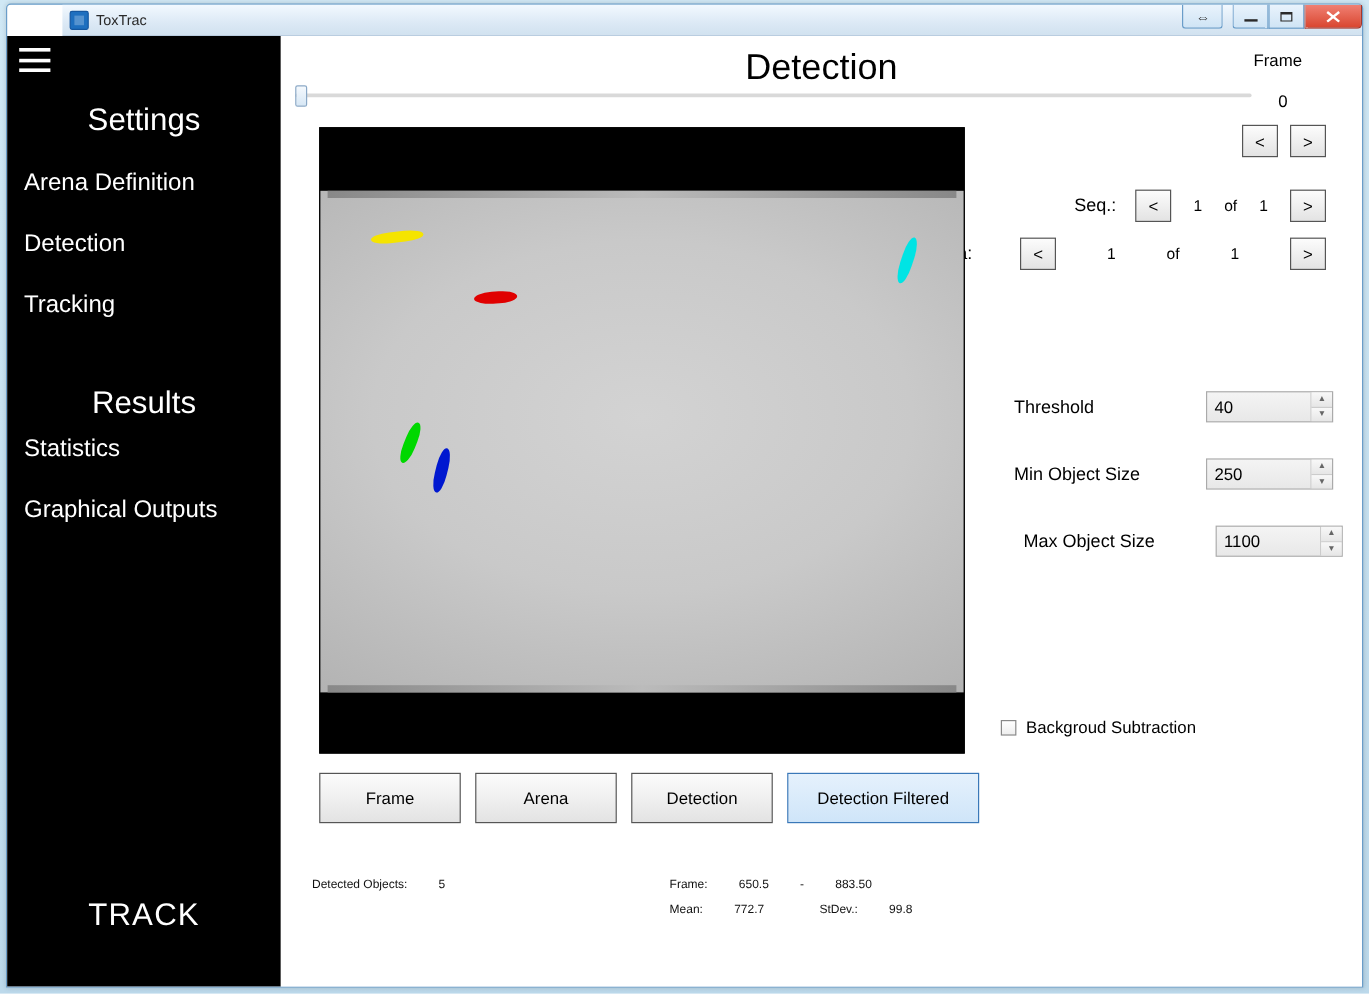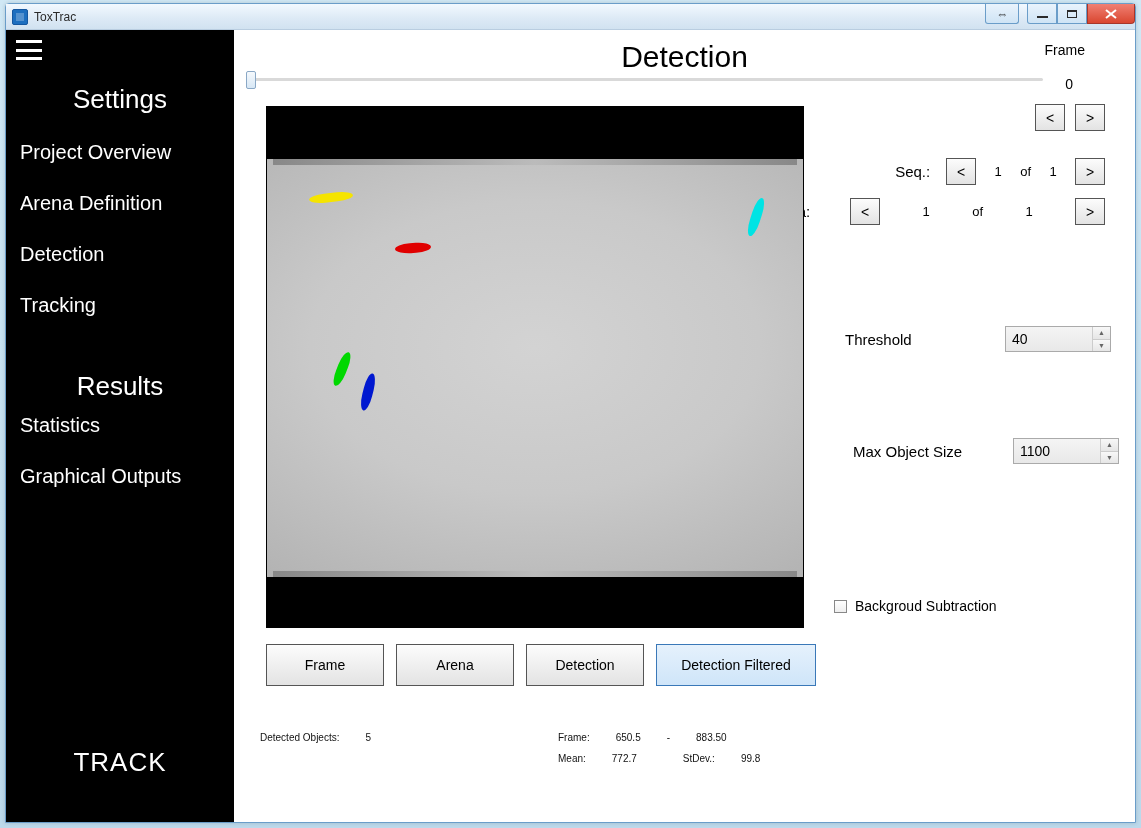--- a/index.html
+++ b/index.html
@@ -1,20 +1,20 @@
 <!DOCTYPE html>
 <html><head>
 <meta charset="utf-8">
 <style>
   * { box-sizing: border-box; margin: 0; padding: 0; font-family: "Segoe UI", Tahoma, sans-serif; }
   html, body { width: 1141px; height: 828px; overflow: hidden; }
   body { background: linear-gradient(180deg,#d0e8f5 0%, #bcd9eb 100%); }
 
   
-  .window { position: relative; width: 1131px; height: 820px; margin: 3px auto 2px auto; background: #fff; border: 1px solid #6a9dc9; border-radius: 4px 4px 0 0; box-shadow: 0 0 4px rgba(0,0,0,.15); }
+  .window { position: relative; width: 1131px; height: 820px; margin: 3px auto 2px auto; background: #fff; border: 1px solid #6a9dc9; border-radius: 4px 4px 0 0; box-shadow: 0 0 4px rgba(0,0,0,.15); padding-left: 46px; }
   .titlebar { height: 26px; background: linear-gradient(180deg,#f2f9ff 0%, #dce9f5 60%, #d1e2f0 100%); border-bottom: 1px solid #b9cde0; display:flex; align-items:center; padding-left:6px; position:relative; }
   .titlebar .appicon { width:16px; height:16px; background:#1e6fbf; border:1px solid #1557a0; border-radius:2px; margin-right:6px; position:relative; }
   .titlebar .appicon::after { content:""; position:absolute; inset:3px; background:#fff; opacity:.25; }
   .titlebar .apptitle { font-size:12px; color:#2a2a2a; }
   .winbtns { position:absolute; right:0; top:0; display:flex; }
   .winbtn { height:20px; width:30px; border:1px solid #6a9dc9; border-top:none; background:linear-gradient(180deg,#e9f3fc,#cfe4f5); display:flex; align-items:center; justify-content:center; font-size:11px; color:#2a2a2a; cursor:pointer;}
   .winbtn.expand { width:34px; margin-right:8px; border-radius:0 0 3px 3px;}
   .winbtn.min { border-radius:0 0 0 3px; }
   .winbtn.max {}
   .winbtn.close { width:48px; background:linear-gradient(180deg,#f08073,#d94630); border-color:#a6362a; color:#fff; border-radius:0 0 4px 0; font-weight:bold; }
@@ -128,21 +128,20 @@
 
     <div class="sidebar">
       <div class="menu-icon">
         <div class="hamburger">
             <span></span>
             <span></span>
             <span></span>
           </div>
       </div>
       <div class="sb-section-title">Settings</div>
-      <div class="sb-item">Project Overview</div>
       <div class="sb-item">Arena Definition</div>
       <div class="sb-item">Detection</div>
       <div class="sb-item">Tracking</div>
       <div class="sb-section-title sb-subtitle">Results</div>
       <div class="sb-item" style="padding-top:0">Statistics</div>
       <div class="sb-item">Graphical Outputs</div>
       <div class="track-big">TRACK</div>
     </div>
 
     <div class="main">
@@ -190,20 +189,30 @@
       <div class="paramrow p-thresh">
         <span class="plabel">Threshold</span>
         <div class="spinner">
           <span class="spinval">40</span>
           <div class="spinbtns">
               <div>▲</div>
               <div>▼</div>
             </div>
         </div>
       </div>
+      <div class="paramrow p-min">
+        <span class="plabel">Min Object Size</span>
+        <div class="spinner">
+          <span class="spinval">250</span>
+          <div class="spinbtns">
+              <div>▲</div>
+              <div>▼</div>
+            </div>
+        </div>
+      </div>
       <div class="paramrow p-max">
         <span class="plabel">Max Object Size</span>
         <div class="spinner">
           <span class="spinval">1100</span>
           <div class="spinbtns">
               <div>▲</div>
               <div>▼</div>
             </div>
         </div>
       </div>

